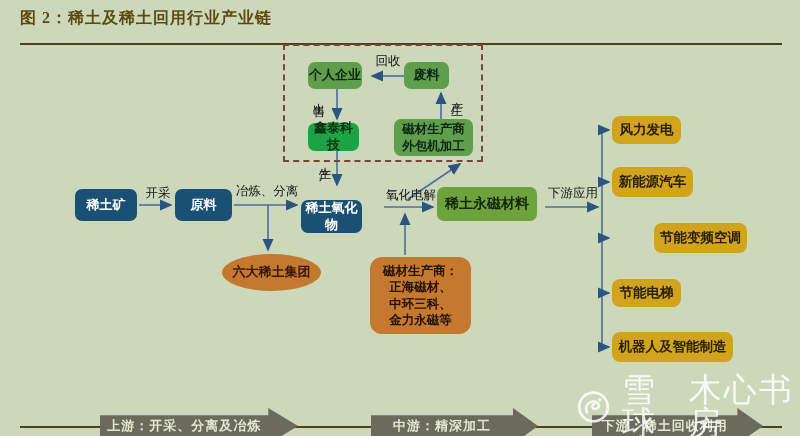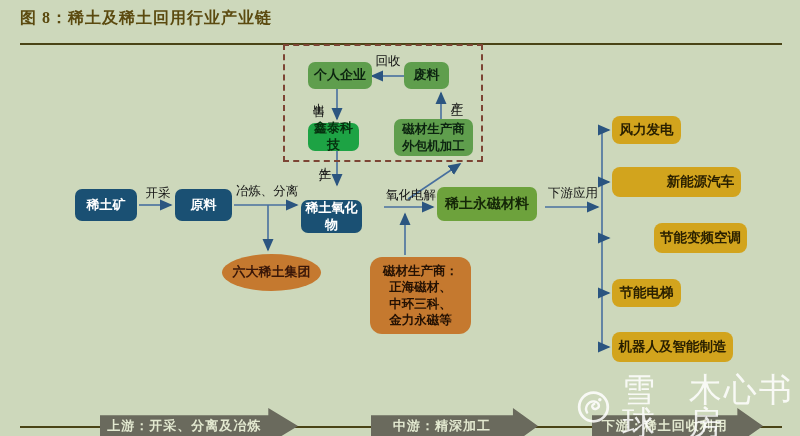--- a/index.html
+++ b/index.html
@@ -31,21 +31,21 @@
   .watermark{left:576px;top:383px;height:48px;display:flex;align-items:center;
              color:rgba(255,255,255,0.85);z-index:5;}
   .wm-text{font-size:33px;letter-spacing:2px;line-height:1;}
   .wm-gap{width:14px;}
 </style>
 </head>
 <body>
 
 <div id="stage">
 
-  <div class="abs title">图 8：稀土及稀土回用行业产业链</div>
+  <div class="abs title">图 2：稀土及稀土回用行业产业链</div>
   <div class="abs rule rule-top"></div>
   <div class="abs rule rule-bottom"></div>
 
   <svg id="connectors" viewBox="0 0 800 436" xmlns="http://www.w3.org/2000/svg">
     <defs>
       <marker id="ah" markerWidth="9" markerHeight="8" refX="7" refY="3.5" orient="auto">
         <path d="M0,0 L8,3.5 L0,7 Z" fill="#2b5580"></path>
       </marker>
     </defs>
     <g stroke="#48709f" stroke-width="1.6" fill="none">
@@ -64,21 +64,21 @@
       <line x1="602" y1="130" x2="609" y2="130" marker-end="url(#ah)"></line>
       <line x1="602" y1="182" x2="609" y2="182" marker-end="url(#ah)"></line>
       <line x1="602" y1="238" x2="609" y2="238" marker-end="url(#ah)"></line>
       <line x1="602" y1="293" x2="609" y2="293" marker-end="url(#ah)"></line>
       <line x1="602" y1="347" x2="609" y2="347" marker-end="url(#ah)"></line>
     </g>
   </svg>
 
   <div class="abs dashed-box"></div>
 
-  <div class="box green" style="left:308px;top:62px;width:64px;height:27px;">个人企业</div>
+  <div class="box green" style="left:308px;top:62px;width:54px;height:27px;">个人企业</div>
   <div class="box green" style="left:404px;top:62px;width:45px;height:27px;">废料</div>
   <div class="box bgreen" style="left:308px;top:123px;width:51px;height:28px;">鑫泰科技</div>
   <div class="box green" style="left:394px;top:119px;width:79px;height:37px;font-size:12.5px;">磁材生产商
 外包机加工</div>
 
   <div class="lbl" style="left:366px;top:53px;width:44px;">回收</div>
   <div class="lbl vlbl" style="left:310px;top:93px;">出售</div>
   <div class="lbl vlbl" style="left:448px;top:92px;">产生</div>
   <div class="lbl vlbl" style="left:316px;top:157px;">生产</div>
 
@@ -92,21 +92,21 @@
   <div class="lbl" style="left:383px;top:187px;width:56px;">氧化电解</div>
   <div class="lbl" style="left:545px;top:185px;width:56px;">下游应用</div>
 
   <div class="box orange-box" style="left:370px;top:257px;width:101px;height:77px;">磁材生产商：
 正海磁材、
 中环三科、
 金力永磁等</div>
   <div class="box orange-ellipse" style="left:222px;top:254px;width:99px;height:37px;">六大稀土集团</div>
 
   <div class="box yellow" style="left:612px;top:116px;width:69px;height:28px;">风力发电</div>
-  <div class="box yellow" style="left:612px;top:167px;width:81px;height:30px;padding-left:48px;">新能源汽车</div>
+  <div class="box yellow" style="left:612px;top:167px;width:81px;height:30px;">新能源汽车</div>
   <div class="box yellow" style="left:612px;top:223px;width:93px;height:30px;margin-left:42px;">节能变频空调</div>
   <div class="box yellow" style="left:612px;top:279px;width:69px;height:28px;">节能电梯</div>
   <div class="box yellow" style="left:612px;top:332px;width:121px;height:30px;">机器人及智能制造</div>
 
   <div class="stage-arrow" style="left:100px;width:198px;">
     <div class="stage-shape"></div>
     <div class="stage-label">上游：开采、分离及冶炼</div>
   </div>
   <div class="stage-arrow" style="left:371px;width:167px;">
     <div class="stage-shape"></div>

